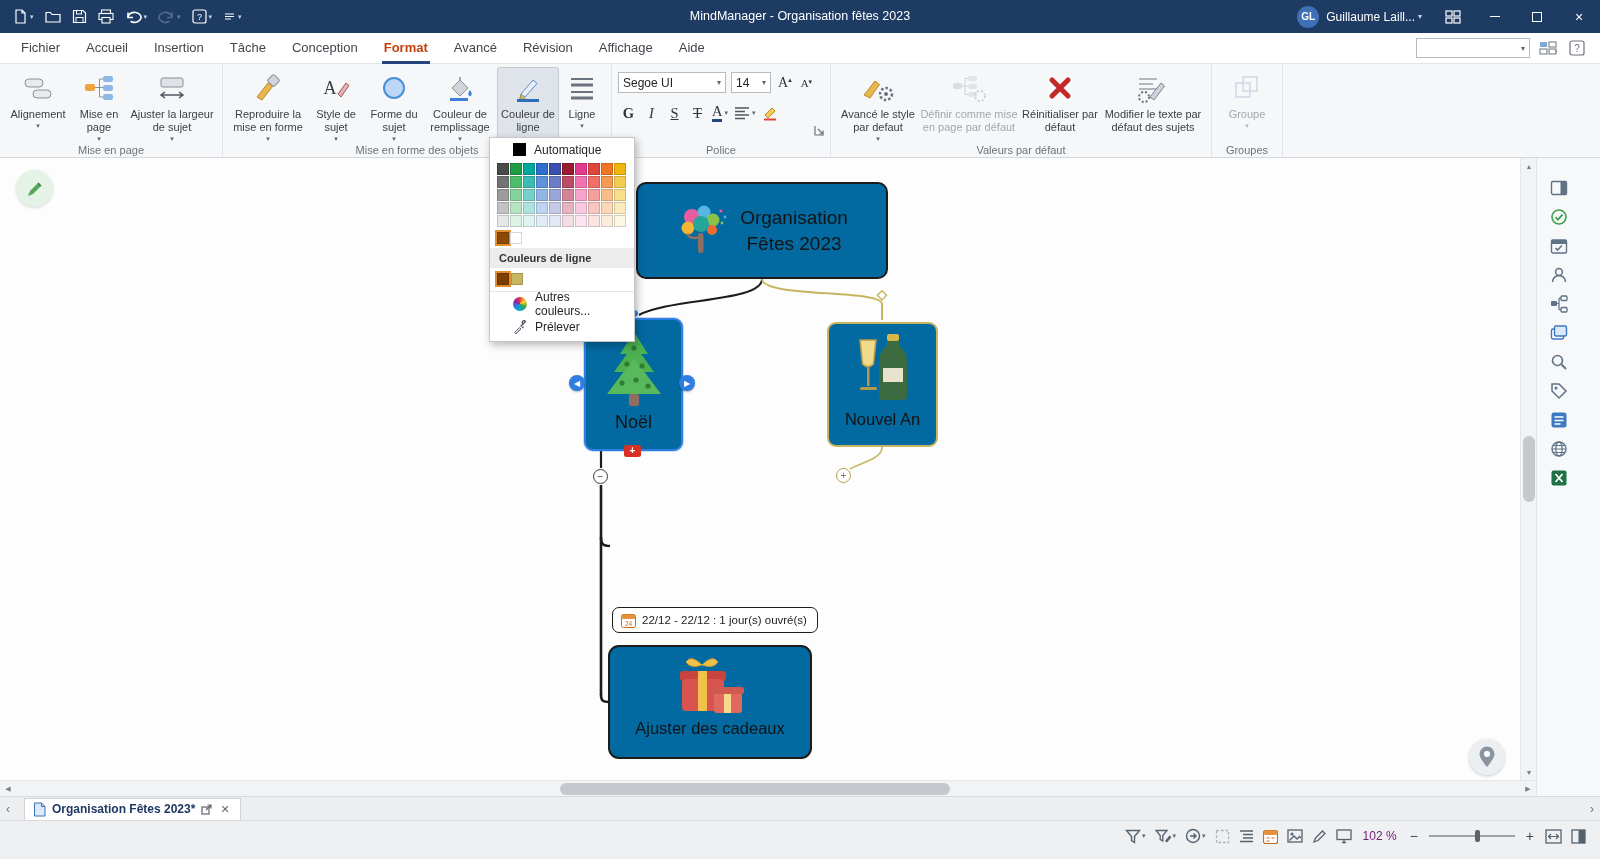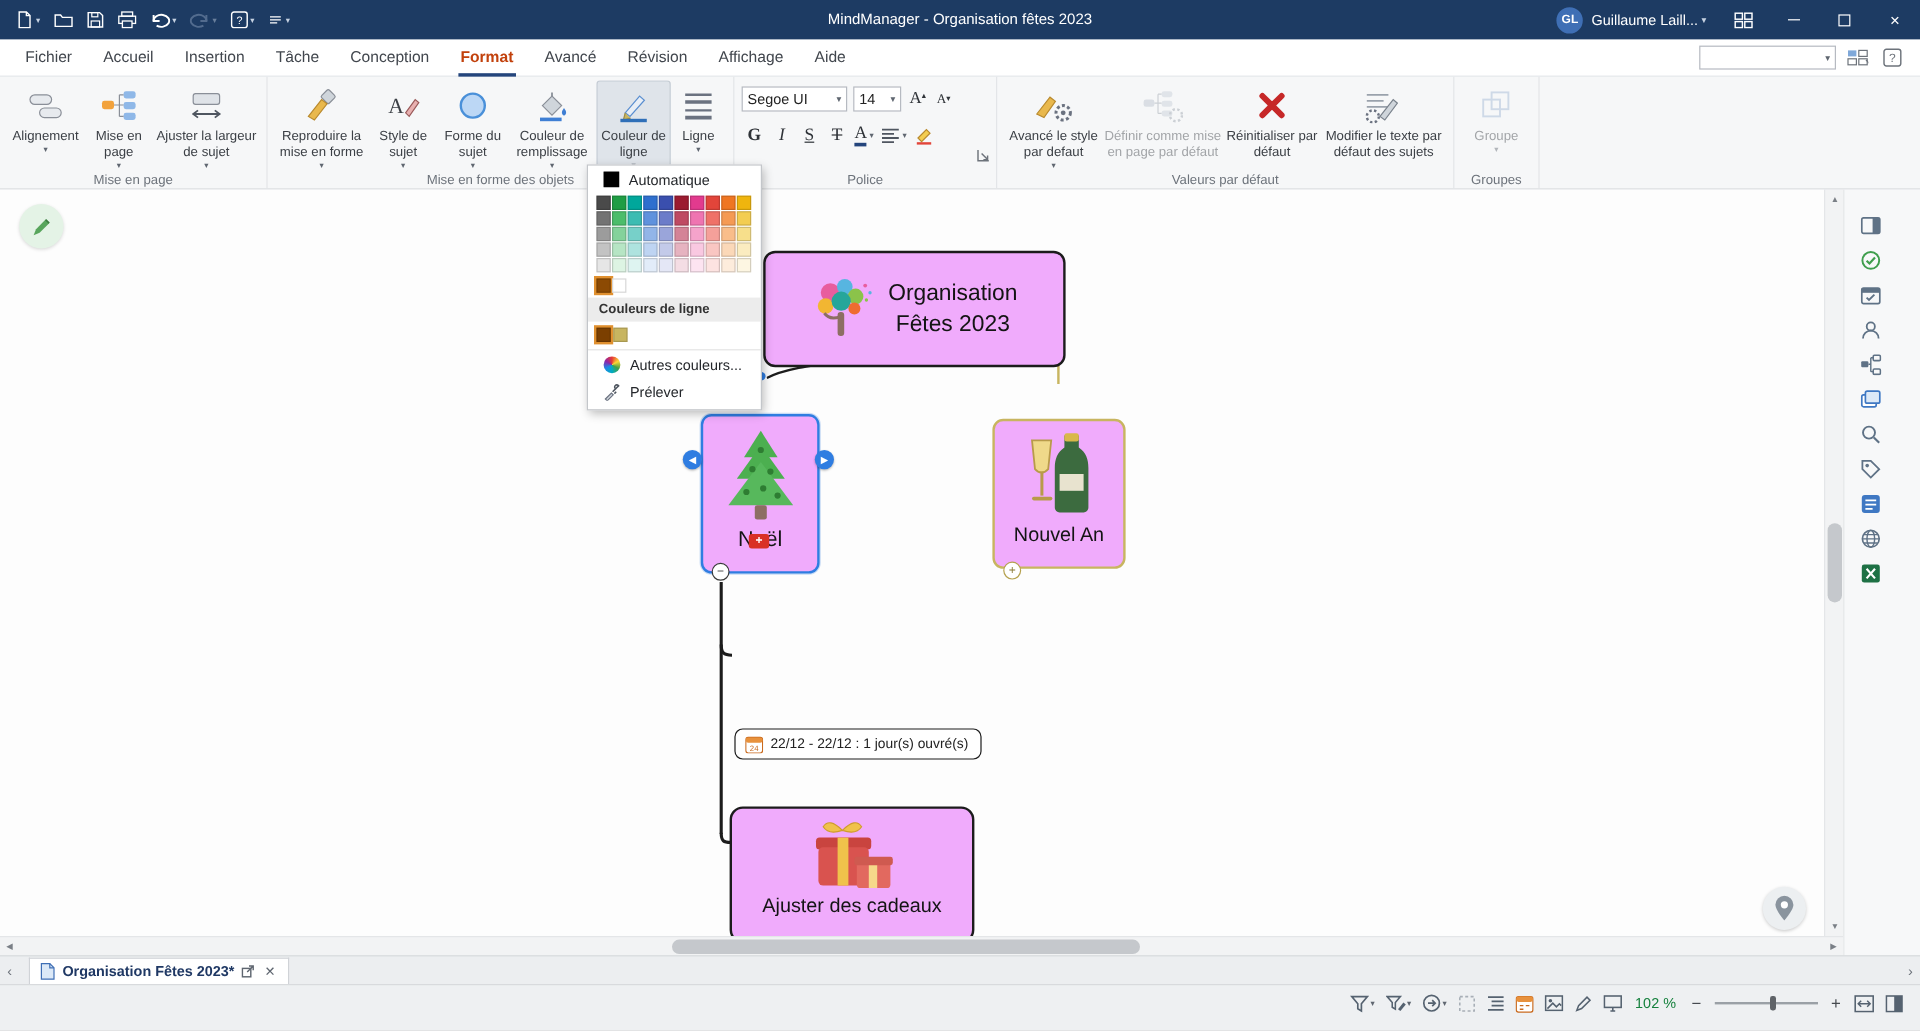--- a/index.html
+++ b/index.html
@@ -39,48 +39,48 @@
   .rbtn { width:64px; display:flex; flex-direction:column; align-items:center; padding-top:3px; border-radius:3px; cursor:default; }
   .rbtn .ric { height:36px; display:flex; align-items:center; justify-content:center; }
   .rbtn .rlabel { font-size:11px; color:#3c4046; text-align:center; line-height:1.18; margin-top:2px; }
   .rbtn .dd { font-size:7px; color:#5f6670; margin-top:1px; line-height:1; }
   .rbtn.active { background:#dfe4ea; box-shadow:0 0 0 1px #c4cbd3 inset; }
   .rbtn.disabled { opacity:.45;align-items:center; }
   .w46{width:46px} .w56{width:58px} .w62{width:62px} .w74{width:74px} .w78{width:78px} .w82{width:82px} .w88{width:88px} .w96{width:100px} .w104{width:104px}
 
   .police-body { display:flex; flex-direction:column; padding-top:5px; width:206px; }
   .police-row1 { display:flex; align-items:center; gap:5px; }
-  .font-combo { width:88px; height:21px; border:1px solid #b6bac1; background:#fff; font-size:12px; color:#222; display:flex; align-items:center; justify-content:space-between; padding:0 4px; }
+  .font-combo { width:108px; height:21px; border:1px solid #b6bac1; background:#fff; font-size:12px; color:#222; display:flex; align-items:center; justify-content:space-between; padding:0 4px; }
   .size-combo { width:40px; height:21px; border:1px solid #b6bac1; background:#fff; font-size:12px; color:#222; display:flex; align-items:center; justify-content:space-between; padding:0 4px; }
   .grow-btn { font-family:"Liberation Serif", serif; font-size:14px; color:#2f3338; padding:0 2px; display:flex; align-items:flex-start; }
   .grow-btn .tiny { font-size:7px; margin-top:1px; }
   .police-row2 { display:flex; align-items:center; gap:2px; margin-top:9px; }
   .fmt-letter { min-width:21px; height:22px; display:flex; align-items:center; justify-content:center; font-family:"Liberation Serif", serif; font-size:14.5px; color:#2f3338; border-radius:3px; }
   .fmt-b { font-weight:bold; } .fmt-i { font-style:italic; } .fmt-u { text-decoration:underline; } .fmt-s { text-decoration:line-through; }
   .fontcolor-wrap { display:flex; align-items:center; gap:2px; padding:0 2px; }
   .fontcolor { font-family:"Liberation Serif",serif; font-size:14.5px; color:#2f3338; border-bottom:3px solid #24457c; line-height:1.05; }
   .mini-chev { font-size:7px; color:#5f6670; }
   .dlg-launcher { position:absolute; right:5px; bottom:17px; }
 
   
   .color-pop { position:absolute; left:489px; top:137px; width:146px; background:#fff; border:1px solid #c3c6ca; box-shadow:2px 3px 8px rgba(0,0,0,.28); z-index:60; padding-bottom:3px; }
-  .cp-item { display:flex; align-items:center; gap:8px; height:23px; padding:0 13px; font-size:12px; color:#24272b; }
+  .cp-item { display:flex; align-items:center; gap:8px; height:23px; padding:0 23px; font-size:12px; color:#24272b; }
   .cp-swatch { width:13px; height:13px; border:1px solid rgba(0,0,0,.35); flex:0 0 auto; }
   .cp-grid { display:grid; grid-template-columns:repeat(10, 12px); gap:1px; padding:2px 7px 3px 7px; }
   .cp-cell { width:12px; height:12px; border:1px solid rgba(0,0,0,.16); }
   .cp-recent { display:flex; gap:1px; padding:2px 7px 4px 7px; }
   .cp-cell.sel { box-shadow:0 0 0 2px #e0902f; }
   .cp-header { background:#ececec; font-size:11px; font-weight:bold; color:#333; padding:4px 9px; }
   .cp-linecolors { display:flex; gap:2px; padding:5px 7px 6px 7px; border-bottom:1px solid #e4e4e4; }
   .cp-wheel { width:14px; height:14px; border-radius:50%; background:conic-gradient(#e53935,#fdd835,#43a047,#00acc1,#1e88e5,#8e24aa,#e53935); flex:0 0 auto; }
 
   
   #canvas { position:absolute; top:158px; left:0; width:1520px; height:622px; background:#fdfdfd; overflow:hidden; }
   .connectors { position:absolute; left:0; top:0; pointer-events:none; }
-  .topic { position:absolute; background:#f0abfc; border:2px solid #1c1c1c; border-radius:10px; display:flex; align-items:center; justify-content:center;margin-top:27px; }
+  .topic { position:absolute; background:#0369a1; border:2px solid #1c1c1c; border-radius:10px; display:flex; align-items:center; justify-content:center; }
   .topic-label { color:#141414; }
   .edit-badge { position:absolute; left:16px; top:12px; width:37px; height:37px; border-radius:50%; background:#e4f3e6; display:flex; align-items:center; justify-content:center; box-shadow:0 1px 3px rgba(0,0,0,.15); }
   .central { left:636px; top:24px; width:252px; height:97px; gap:10px; padding:0 10px; }
   .central .topic-label { font-size:19px; line-height:1.35; text-align:center; }
   .noel { left:584px; top:160px; width:99px; height:133px; border:2.5px solid #2f7de1; border-radius:9px; flex-direction:column; justify-content:flex-start; padding-top:8px; box-shadow:0 0 0 1px rgba(47,125,225,.25); }
   .noel .topic-label { font-size:18px; margin-top:2px; }
   .nouvelan { left:827px; top:164px; width:111px; height:125px; border:2px solid #c8b560; border-radius:9px; flex-direction:column; justify-content:flex-start; padding-top:8px; }
   .nouvelan .topic-label { font-size:16.5px; margin-top:4px; }
   .repas { left:609px; top:332px; width:209px; height:112px; border-radius:11px; flex-direction:column; justify-content:flex-start; padding-top:8px; }
   .repas-row { display:flex; align-items:center; gap:8px; margin-top:4px; }
@@ -110,21 +110,21 @@
   .tabbar { position:absolute; left:0; top:796px; width:1600px; height:24px; background:#eceef0; border-top:1px solid #d8dadd; display:flex; align-items:center; }
   .tab-scroll { width:16px; height:24px; display:flex; align-items:center; justify-content:center; font-size:12px; color:#6d737b; }
   .doc-tab { margin-left:8px; height:22px; background:#fff; border:1px solid #d0d3d7; border-bottom:none; display:flex; align-items:center; gap:6px; padding:0 8px; }
   .doc-tab-label { font-size:12px; font-weight:bold; color:#1f3864; white-space:nowrap; }
   .tab-x { font-size:11px; color:#5f6670; padding:0 2px; }
   .statusbar { position:absolute; left:0; top:820px; width:1600px; height:39px; background:#eef0f2; border-top:1px solid #d8dadd; display:flex; align-items:center; justify-content:flex-end; padding:0 14px 8px 0; }
   .status-right { display:flex; align-items:center; gap:9px; }
   .st-icon { display:flex; align-items:center; gap:1px; }
   .st-icon .mini-chev { font-size:7px; }
   .st-icon.disabled { opacity:.45; }
-  .zoom-text { font-size:12px; color:#15803d; margin:0 2px; }
+  .zoom-text { font-size:12px; color:#701a75; margin:0 2px; }
   .zoom-btn { font-size:14px; color:#45494f; padding:0 2px; }
   .zoom-slider { position:relative; width:86px; height:14px; }
   .zoom-slider .track { position:absolute; left:0; right:0; top:6px; height:2px; background:#9aa0a6; }
   .zoom-slider .thumb { position:absolute; left:46px; top:1px; width:5px; height:12px; background:#5f6368; border-radius:2px; }
 </style>
 </head>
 <body>
 
 <div id="app">
 

